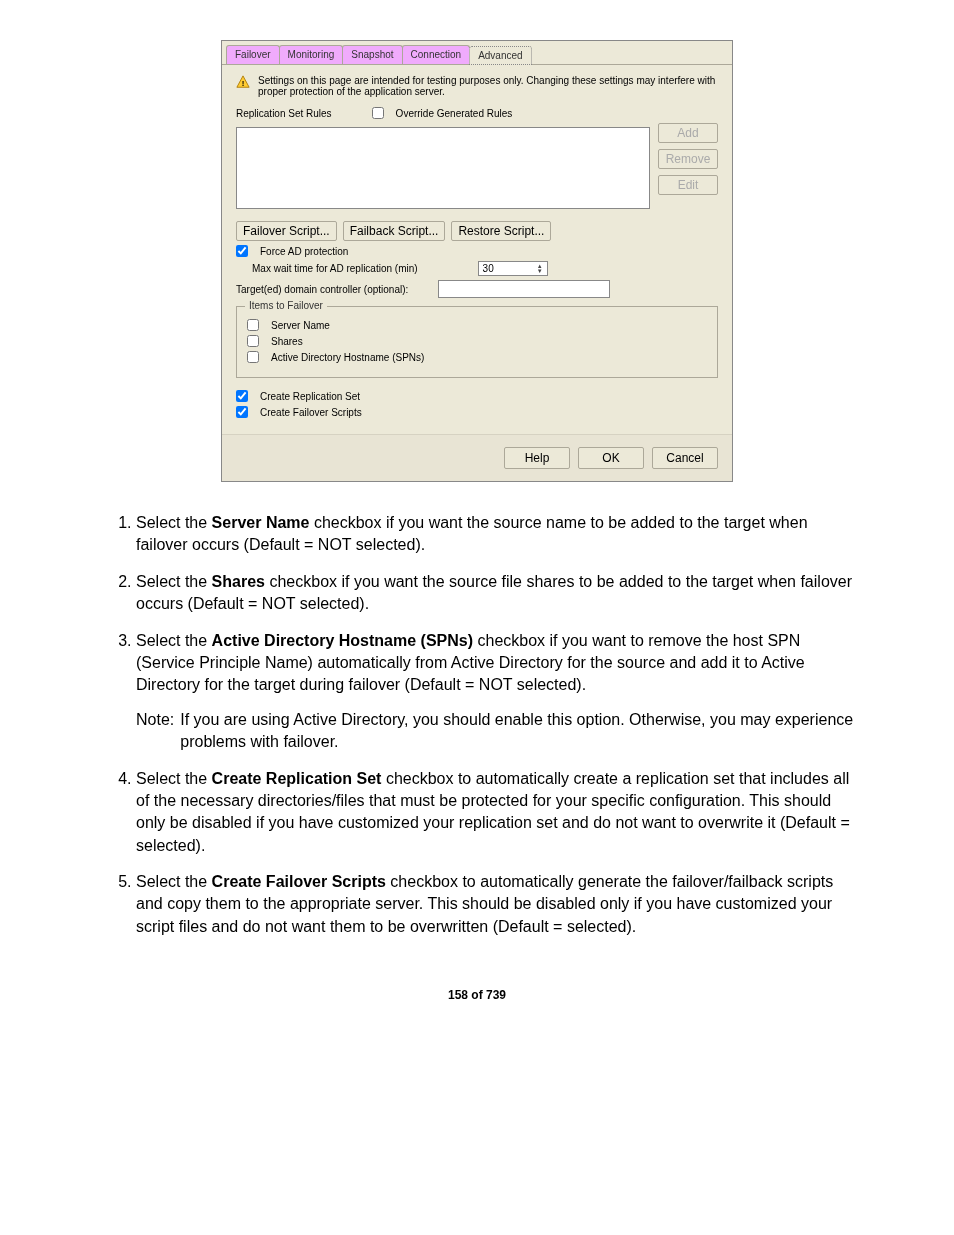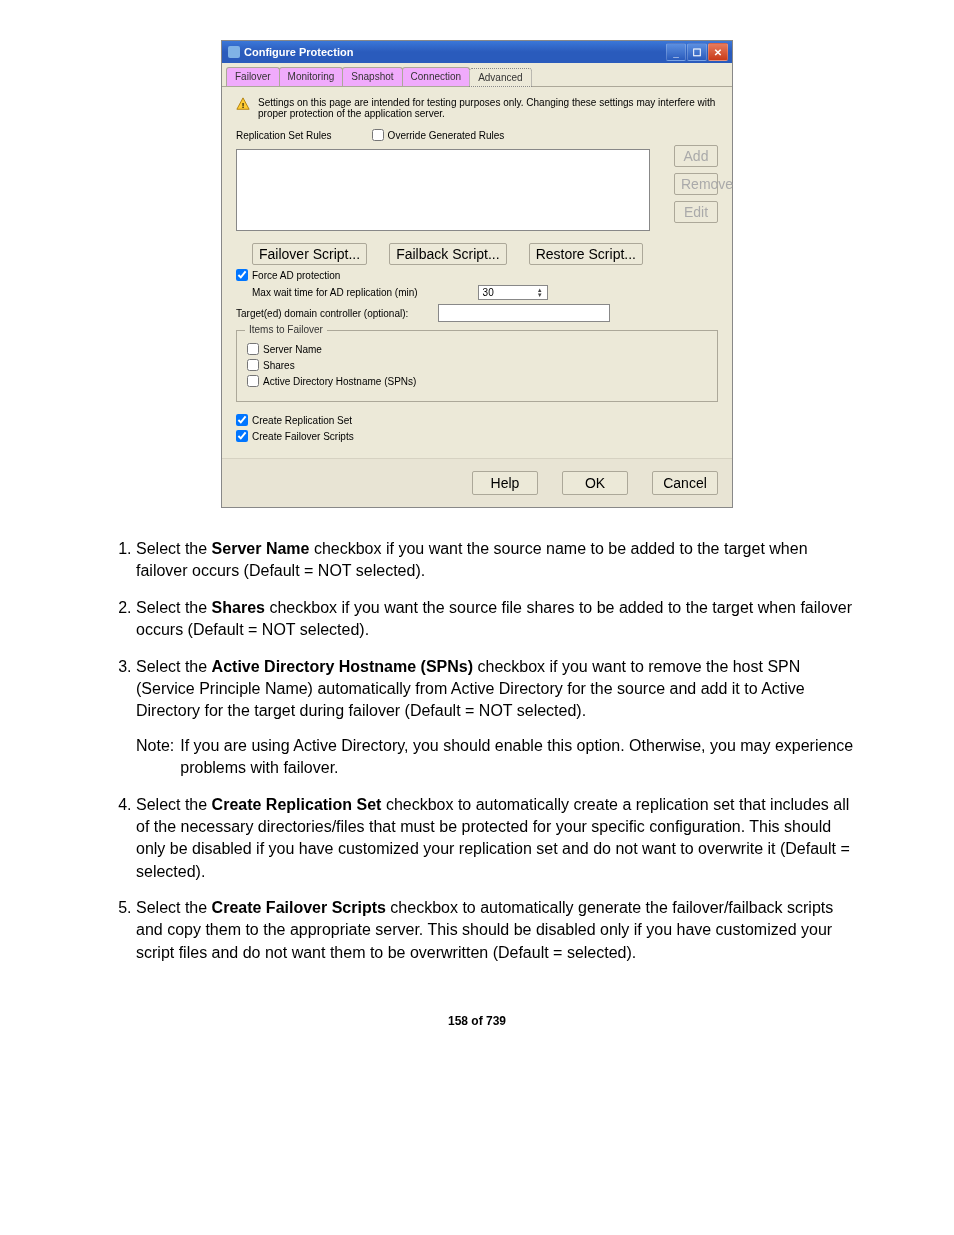--- a/index.html
+++ b/index.html
@@ -86,21 +86,21 @@
   .warn-icon svg { display:block; }
   .row {
     display: flex;
     align-items: center;
     gap: 10px;
     margin: 4px 0;
   }
   .chk {
     display: inline-flex;
     align-items: center;
-    gap: 4px;
+    gap: 12px;
   }
   .chk input {
     width: 12px; height: 12px;
     margin: 0;
   }
   .listbox {
     height: 80px;
     background: #fff;
     border: 1px solid #888;
     margin: 4px 0;
@@ -109,25 +109,24 @@
     display: flex;
     flex-direction: column;
     gap: 6px;
     width: 60px;
     margin-left: 8px;
   }
   .btn {
     border: 1px solid #aca899;
     background: #ece9d8;
     padding: 2px 6px;
-    font-size: 14px;
+    font-size: 12px;
     text-align: center;
     border-radius: 2px;
     cursor: default;
-    margin-left: 16px;
   }
   .btn.disabled { color: #aaa; }
   .list-row { display: flex; align-items: stretch; }
   .list-row .listbox { flex: 1; }
   .script-row { display:flex; gap:6px; margin:8px 0 4px 0; }
   .num-input {
     width: 60px;
     border: 1px solid #888;
     background: #fff;
     padding: 1px 4px;
@@ -193,31 +192,20 @@
     text-align: center;
     margin: 50px 0 20px 0;
     font-size: 12px;
     font-weight: bold;
   }
 </style>
 </head>
 <body>
 
 <div class="screenshot">
-  <div class="titlebar">
-    <div class="titlebar-left">
-      <span class="titlebar-icon"></span>
-      <span>Configure Protection</span>
-    </div>
-    <div class="titlebar-buttons">
-      <div class="tbtn min">_</div>
-      <div class="tbtn max">☐</div>
-      <div class="tbtn close">✕</div>
-    </div>
-  </div>
 
   <div class="tabs">
     <div class="tab">Failover</div>
     <div class="tab">Monitoring</div>
     <div class="tab">Snapshot</div>
     <div class="tab">Connection</div>
     <div class="tab active">Advanced</div>
   </div>
 
   <div class="panel">

